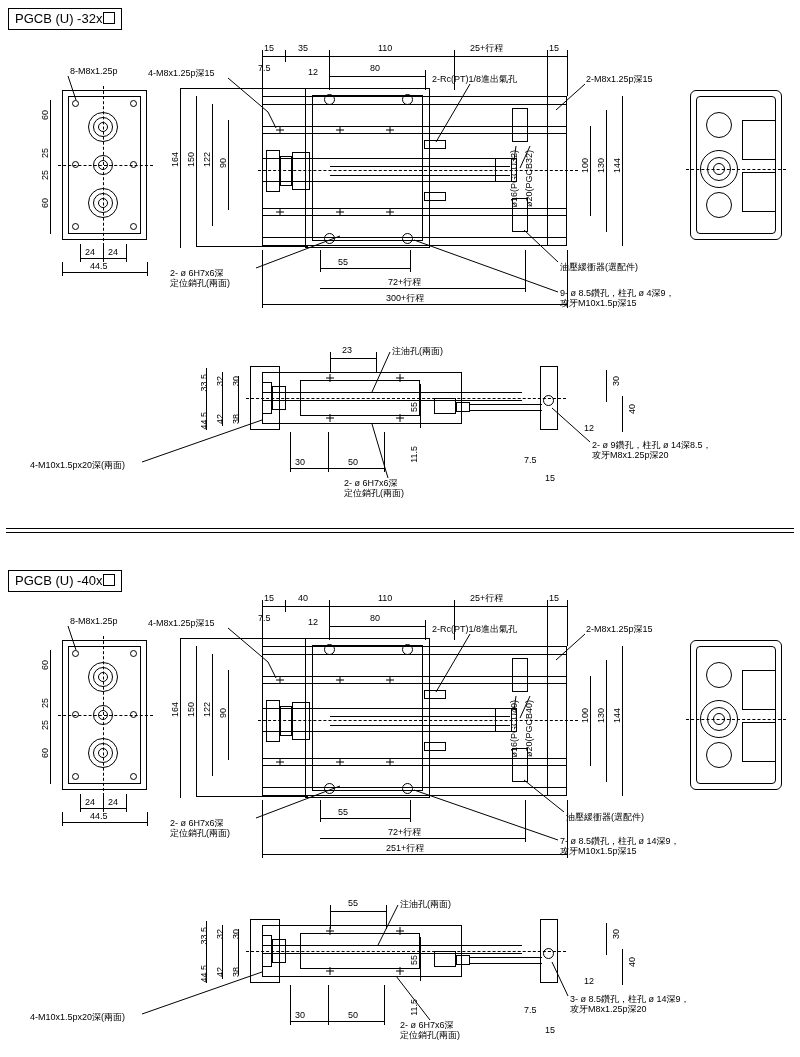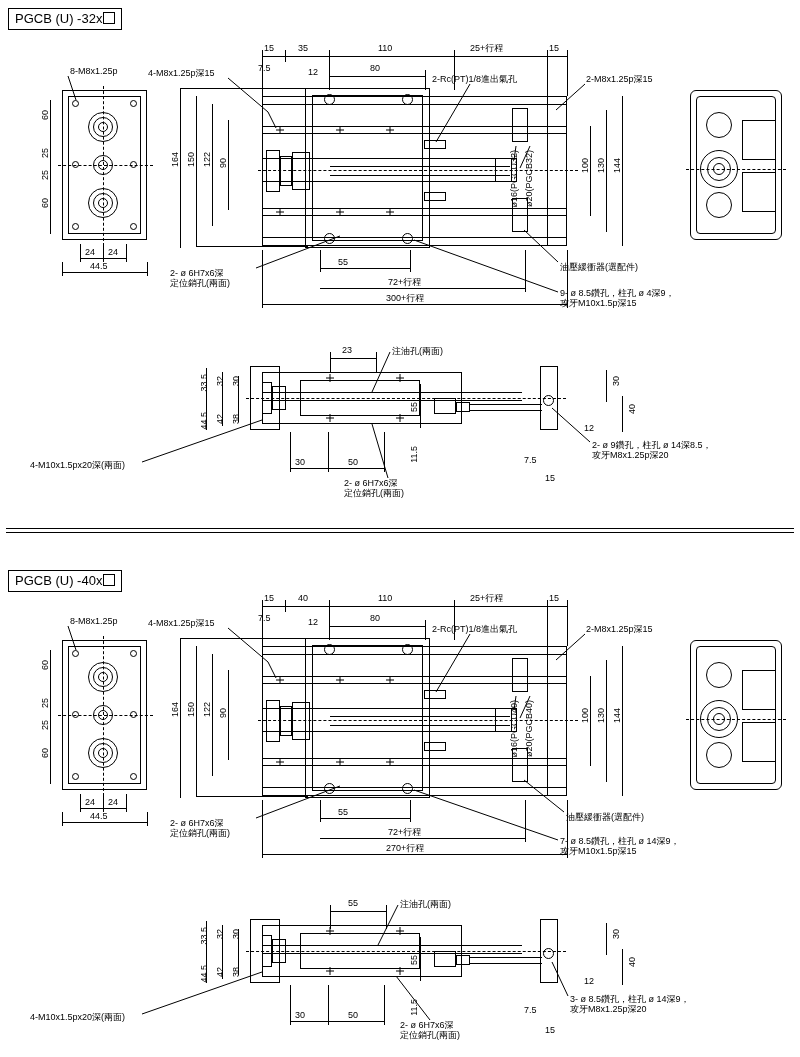--- a/index.html
+++ b/index.html
@@ -453,21 +453,21 @@
     <div class="ln v" style="left:410px;top:800px;height:22px;"></div>
     <div class="dim" style="left:338px;top:808px;">55</div>
 
     <div class="ln h" style="left:320px;top:838px;width:205px;"></div>
     <div class="ln v" style="left:525px;top:800px;height:42px;"></div>
     <div class="dim" style="left:388px;top:828px;">72+行程</div>
 
     <div class="ln h" style="left:262px;top:854px;width:305px;"></div>
     <div class="ln v" style="left:262px;top:800px;height:58px;"></div>
     <div class="ln v" style="left:567px;top:800px;height:58px;"></div>
-    <div class="dim" style="left:386px;top:844px;">270+行程</div>
+    <div class="dim" style="left:386px;top:844px;">251+行程</div>
 
     <div class="lbl" style="left:148px;top:618px;">4-M8x1.25p深15</div>
     <div class="lbl" style="left:432px;top:624px;">2-Rc(PT)1/8進出氣孔</div>
     <div class="lbl" style="left:586px;top:624px;">2-M8x1.25p深15</div>
     <div class="lbl v" style="left:509px;top:700px;">ø16(PGCU40)</div>
     <div class="lbl v" style="left:524px;top:700px;">ø20(PGCB40)</div>
     <div class="lbl" style="left:566px;top:812px;">油壓緩衝器(選配件)</div>
     <div class="lbl" style="left:560px;top:836px;">7- ø 8.5鑽孔，柱孔 ø 14深9，
 攻牙M10x1.5p深15</div>
     <div class="lbl" style="left:170px;top:818px;">2- ø 6H7x6深

